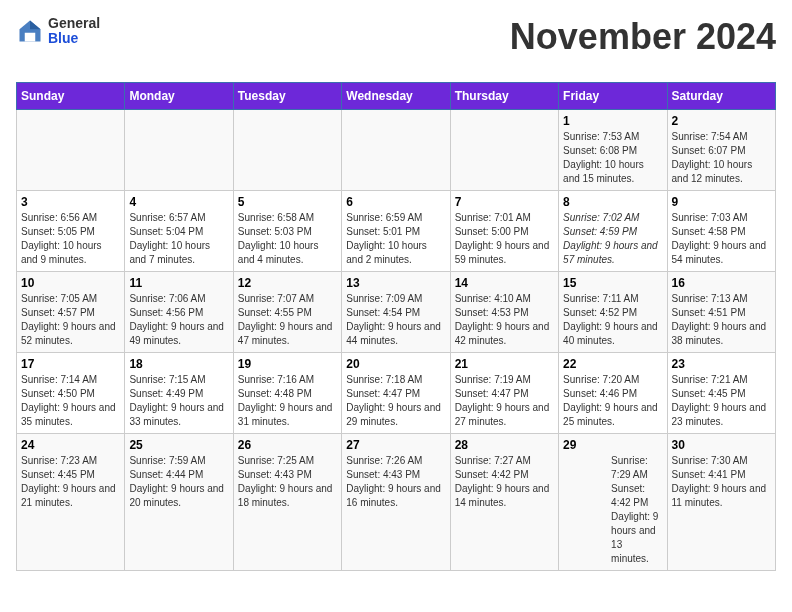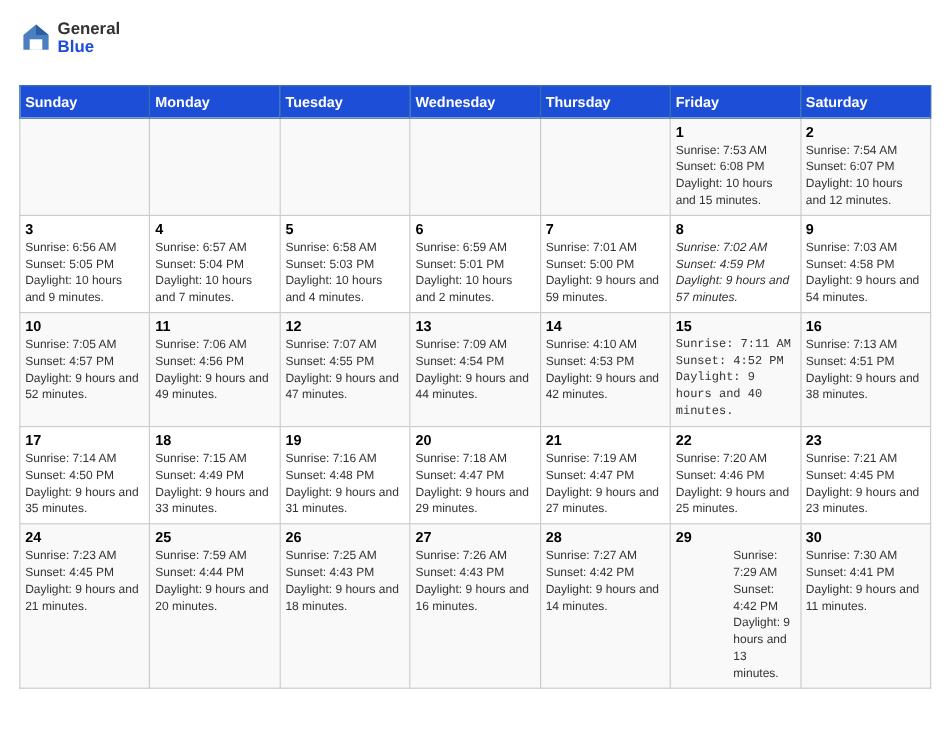--- a/index.html
+++ b/index.html
@@ -51,21 +51,21 @@
     .subtitle {
       font-size: 15px;
       color: #555;
     }
     table {
       width: 100%;
       border-collapse: collapse;
       font-size: 11px;
     }
     thead tr th {
-      background-color: #1d4ed8;
+      background-color: #6d28d9;
       color: #fff;
       padding: 6px 4px;
       text-align: left;
       font-size: 12px;
       font-weight: bold;
       border: 1px solid #3a6faf;
     }
     tbody tr td {
       border: 1px solid #ccc;
       vertical-align: top;
@@ -102,20 +102,21 @@
       <polygon points="16,4 28,14 28,28 4,28 4,14" fill="#4a7fc1"></polygon>
       <polygon points="16,4 28,14 16,14" fill="#2a5fa0"></polygon>
       <rect x="10" y="18" width="12" height="10" fill="#fff"></rect>
     </svg>
     <div class="logo-text">
       <span class="logo-general">General</span>
       <span class="logo-blue">Blue</span>
     </div>
   </div>
   <div class="title-area">
+    <div class="month-title">November 2024</div>
   </div>
 </div>
 
 <table>
   <thead>
     <tr>
     <th>Sunday</th>
         <th>Monday</th>
         <th>Tuesday</th>
         <th>Wednesday</th>
@@ -214,21 +215,21 @@
 Daylight: 9 hours and 44 minutes.</div>
         </td>
         <td>
           <span class="day-num">14</span>
           <div class="day-info" style="white-space: pre-line;">Sunrise: 4:10 AM
 Sunset: 4:53 PM
 Daylight: 9 hours and 42 minutes.</div>
         </td>
         <td>
           <span class="day-num">15</span>
-          <div class="day-info" style="white-space: pre-line; font-family: Liberation Mono, monospace;">Sunrise: 7:11 AM
+          <div class="day-info" style="white-space: pre-line;">Sunrise: 7:11 AM
 Sunset: 4:52 PM
 Daylight: 9 hours and 40 minutes.</div>
         </td>
         <td>
           <span class="day-num">16</span>
           <div class="day-info" style="white-space: pre-line;">Sunrise: 7:13 AM
 Sunset: 4:51 PM
 Daylight: 9 hours and 38 minutes.</div>
         </td>
       </tr>

